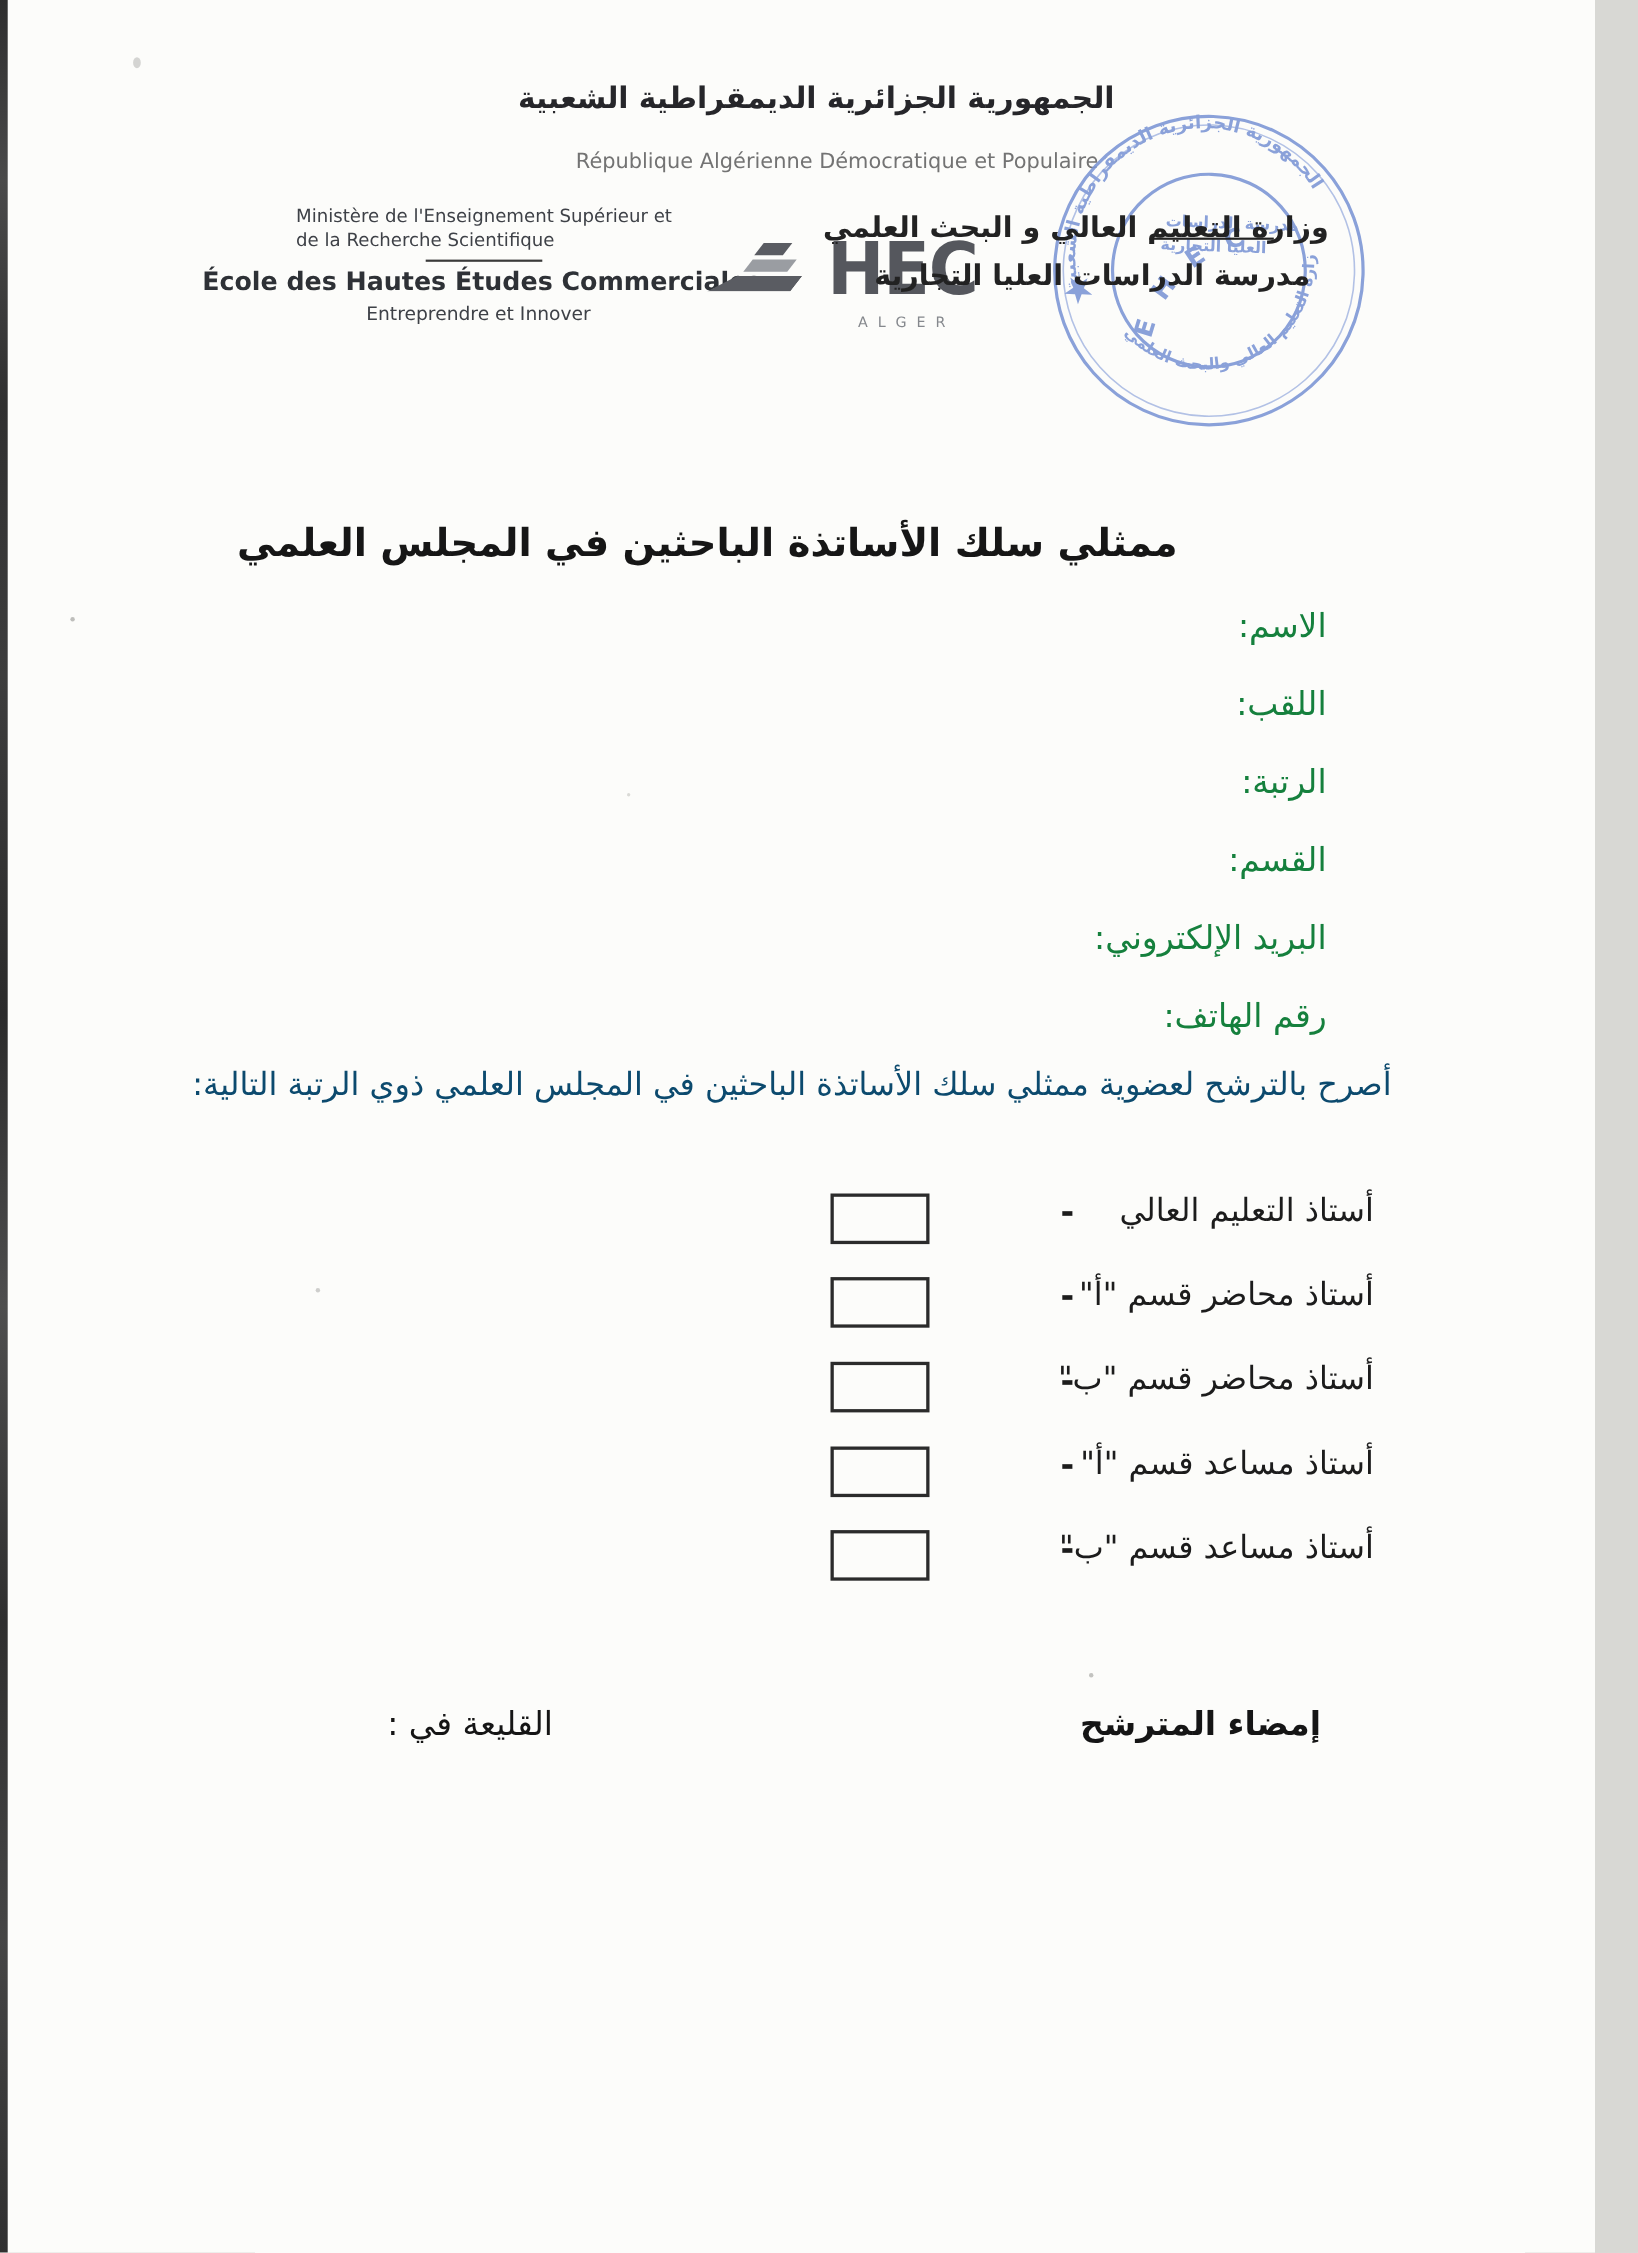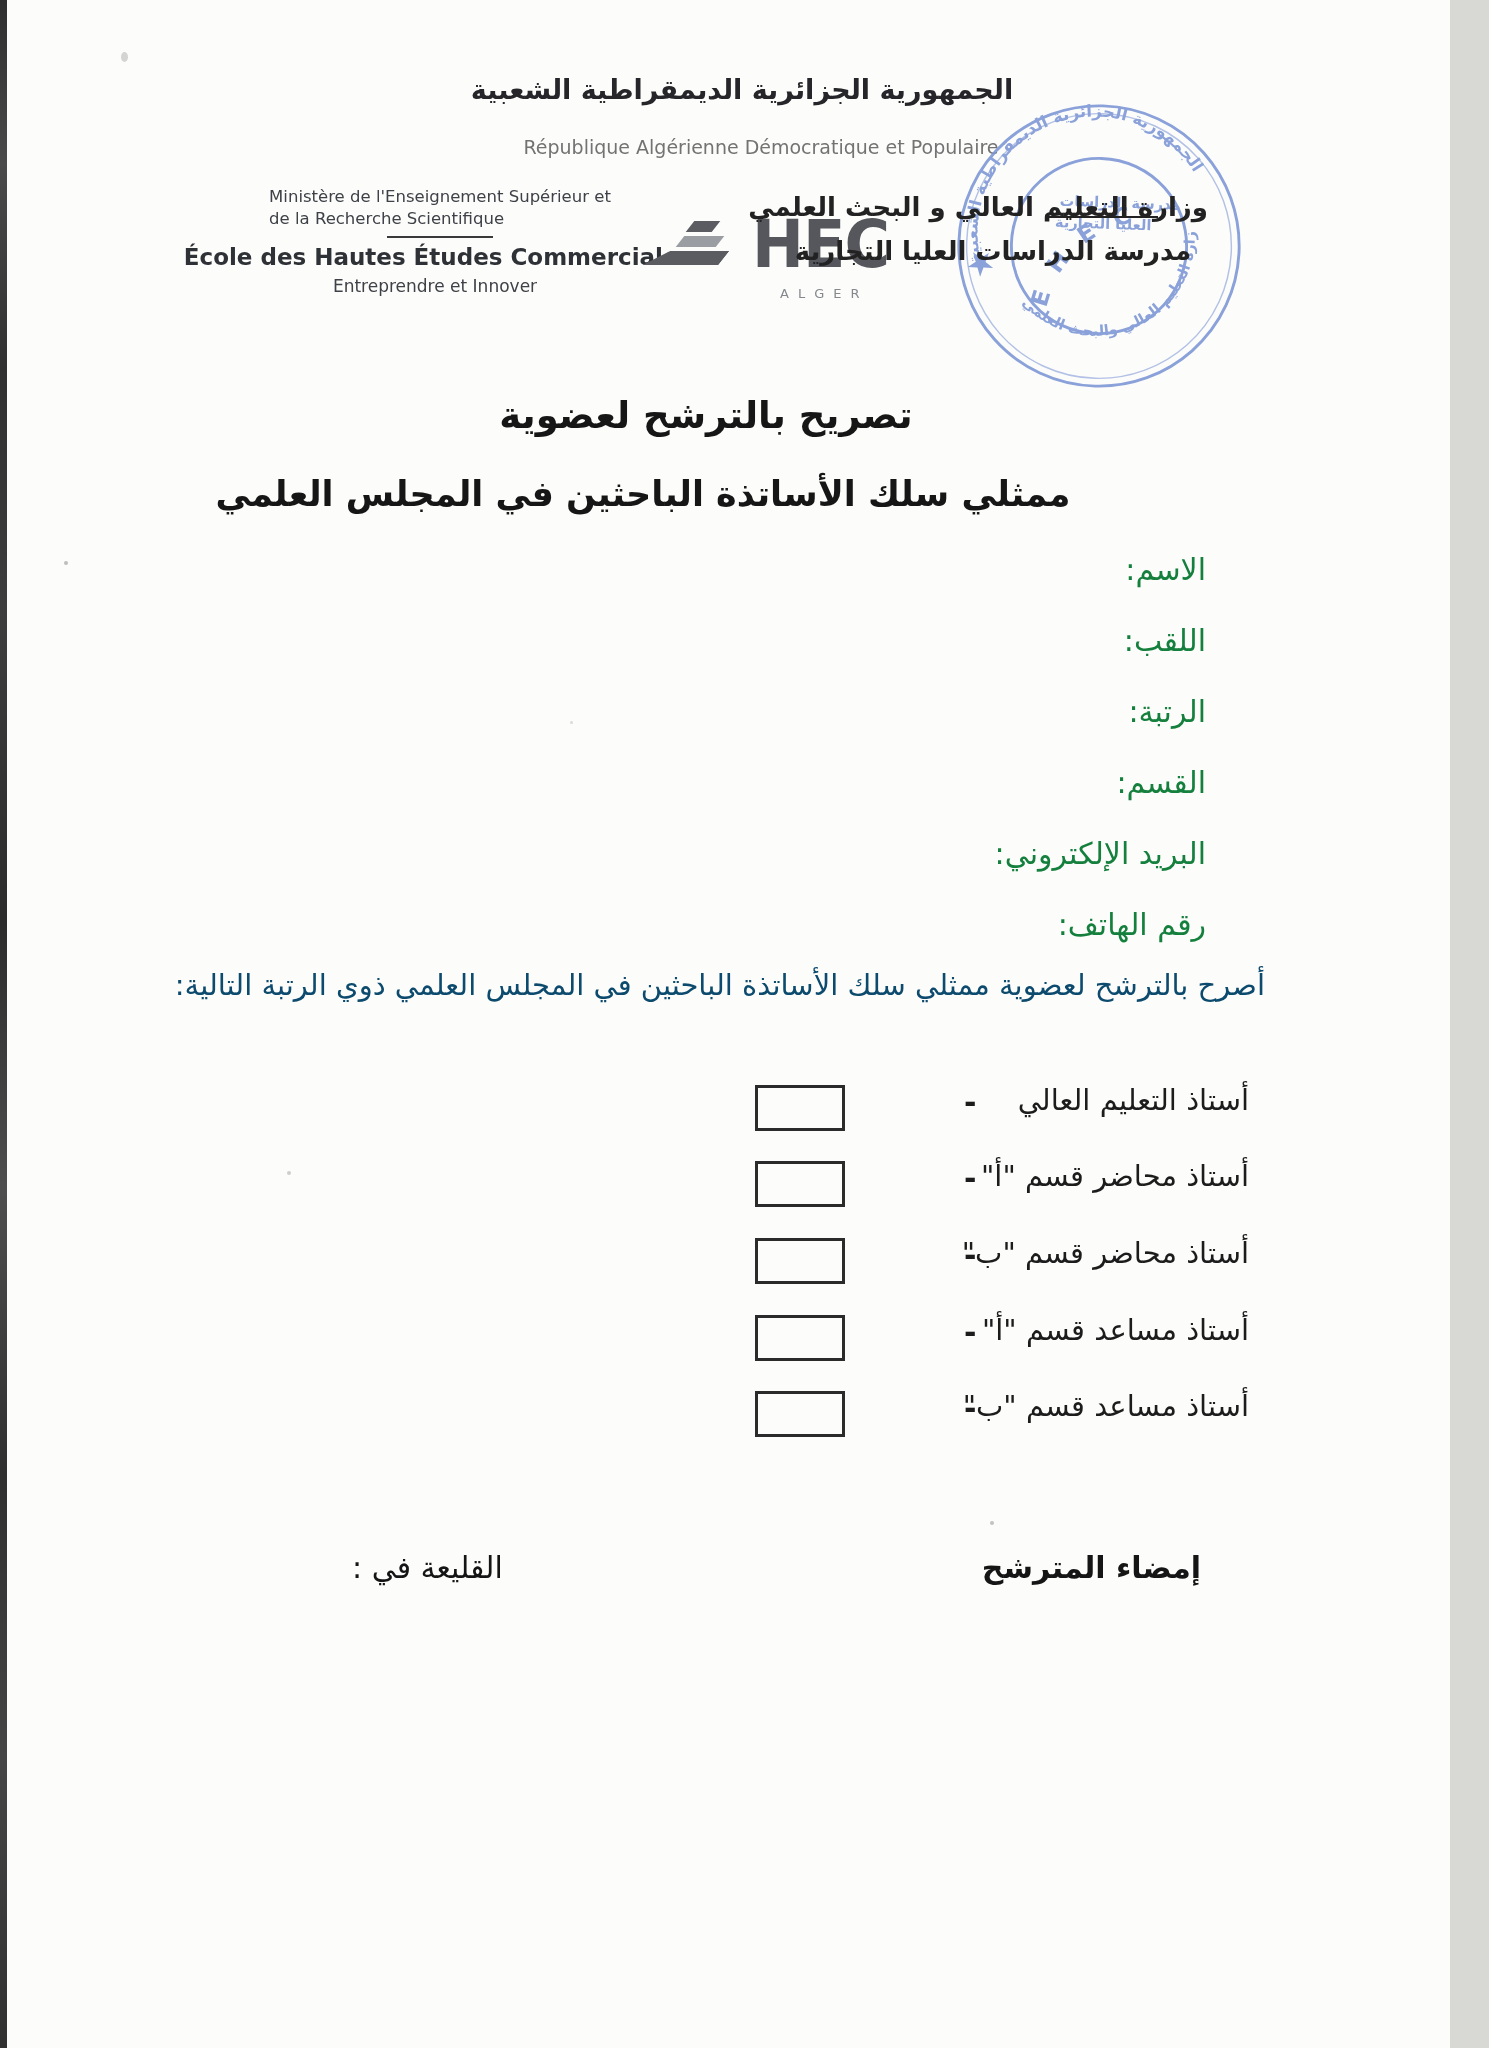--- a/index.html
+++ b/index.html
@@ -130,21 +130,20 @@
     <text x="14" y="136" font-size="34" fill="#7b95d5" transform="rotate(-14 30 124)">★</text>
     <g transform="rotate(22 150 150)" fill="#7b95d5">
       <text x="108" y="110" font-size="15" font-weight="bold">مدرسة الدراسات</text>
       <text x="104" y="132" font-size="15" font-weight="bold">العليا التجارية</text>
     </g>
     <text font-size="24" fill="#7b95d5" font-weight="bold" letter-spacing="6">
       <textPath href="#arcMid" startOffset="6%">E H E C</textPath>
     </text>
   </svg>
 
-  <div class="abs ctr ar title1 nowrap">تصريح بالترشح لعضوية</div>
   <div class="abs ctr ar title2 nowrap">ممثلي سلك الأساتذة الباحثين في  المجلس العلمي</div>
 
   <div class="abs ar field nowrap" style="top:552px">الاسم:</div>
   <div class="abs ar field nowrap" style="top:623px">اللقب:</div>
   <div class="abs ar field nowrap" style="top:694px">الرتبة:</div>
   <div class="abs ar field nowrap" style="top:765px">القسم:</div>
   <div class="abs ar field nowrap" style="top:836px">البريد الإلكتروني:</div>
   <div class="abs ar field nowrap" style="top:907px">رقم الهاتف:</div>
 
   <div class="abs ar decl nowrap">أصرح بالترشح لعضوية ممثلي سلك الأساتذة الباحثين في  المجلس العلمي ذوي الرتبة التالية:</div>

